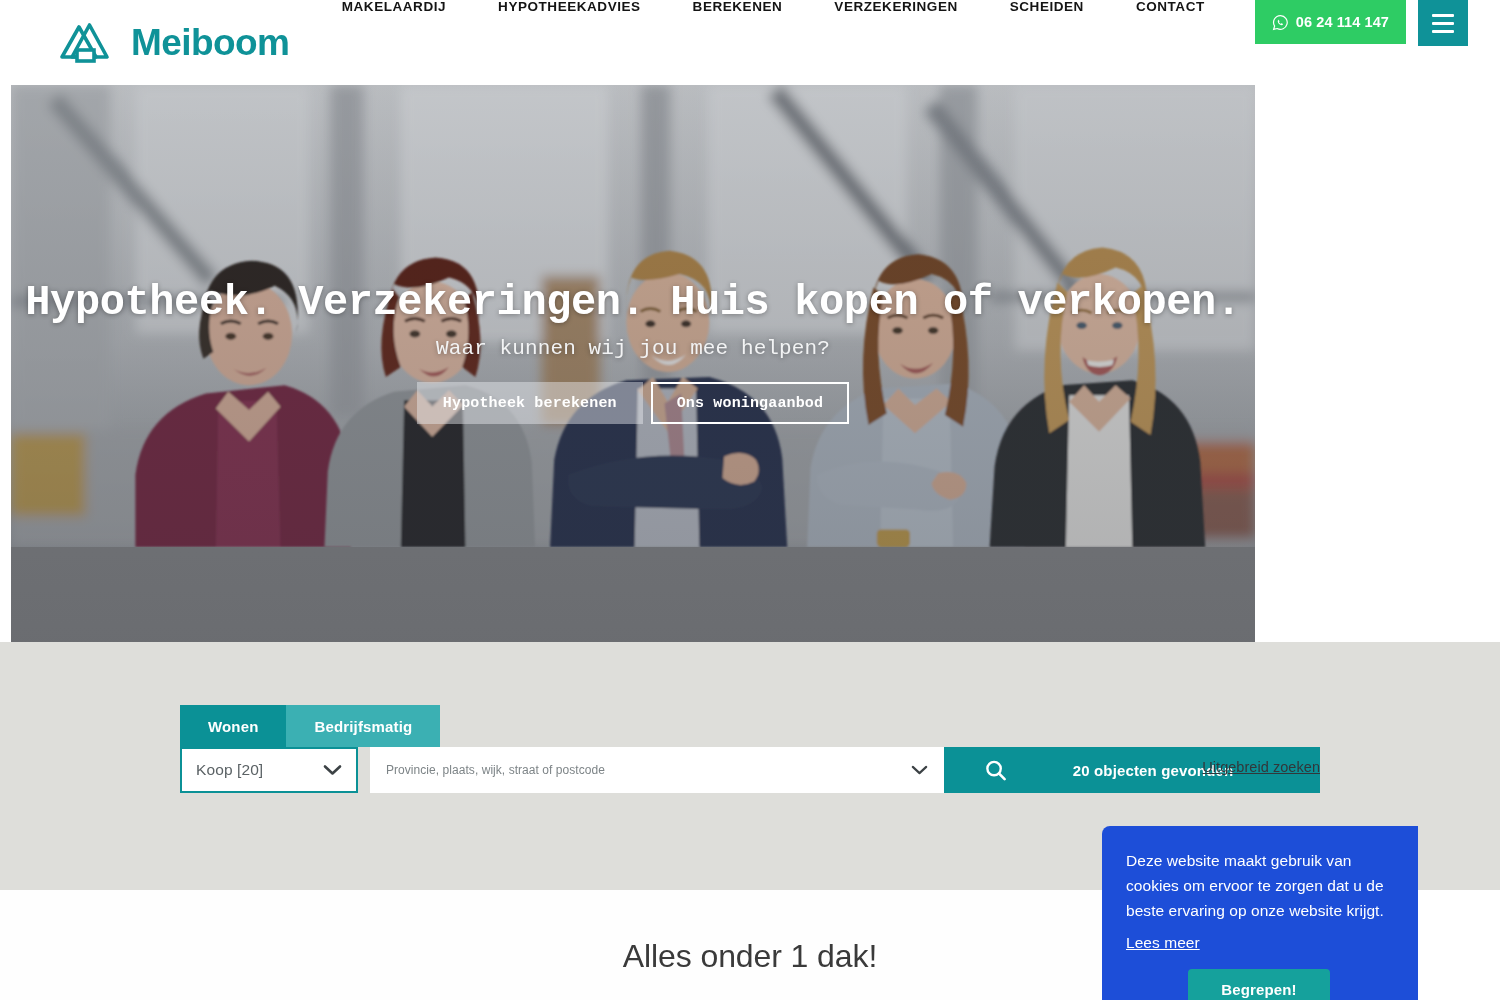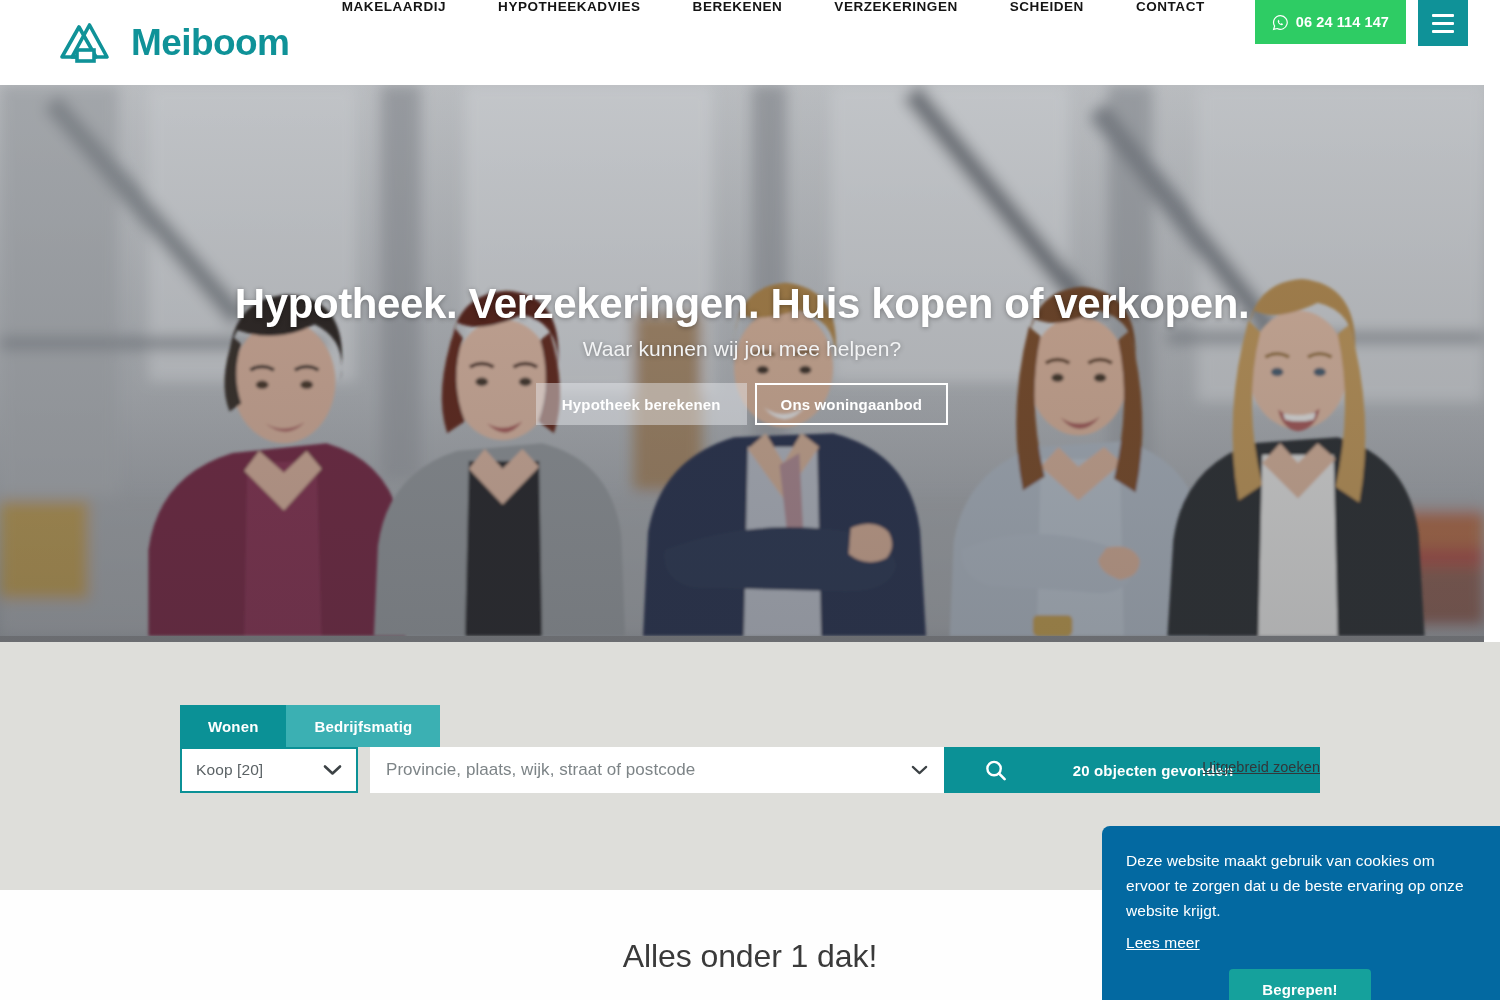--- a/index.html
+++ b/index.html
@@ -53,22 +53,22 @@
     background:#0f9298; border:none; cursor:pointer;
     display:flex; flex-direction:column; align-items:center;
     justify-content:center; gap:5px;
   }
   .burger-btn span {
     display:block; width:22px; height:3px; background:#ffffff; border-radius:1px;
   }
 
   
   .hero {
-    position:absolute; left:0; top:85px; width:1484px; height:557px;
-    overflow:hidden; background:#8d8f92;
+    position:absolute; left:11px; top:85px; width:1244px; height:557px;
+    overflow:hidden; background:#8d8f92;font-family:Liberation Mono, monospace;
   }
   .hero-photo { position:absolute; inset:0; }
   .hero-overlay {
     position:absolute; inset:0;
     background:linear-gradient(180deg, rgba(40,42,48,.18) 0%, rgba(40,42,48,.26) 45%, rgba(40,42,48,.34) 100%);
   }
   .hero-inner {
     position:absolute; left:0; top:0; width:100%; height:100%;
     display:flex; flex-direction:column; align-items:center;
     justify-content:flex-start; padding-top:195px;
@@ -126,21 +126,21 @@
 
   .loc-box {
     position:relative; flex:1; height:46px; margin-left:12px;
     background:#ffffff; border:2px solid #ffffff;
     display:flex; align-items:center;
   }
   .loc-input {
     border:none; outline:none; background:transparent;
     width:100%; height:100%; padding:0 36px 0 14px;
     font-family:"Liberation Sans", sans-serif;
-    font-size:17px; color:#0f172a; letter-spacing:0.05px;
+    font-size:12px; color:#0f172a; letter-spacing:0.05px;
   }
   .loc-input::placeholder { color:#7d8487; }
 
   .search-btn {
     width:376px; height:46px; background:#0b9196; border:none; cursor:pointer;
     display:flex; align-items:center; gap:0; position:relative;
   }
   .search-btn .mag { position:absolute; left:40px; top:50%; transform:translateY(-50%); }
   .search-btn .mag svg { display:block; }
   .search-btn-label {
@@ -159,22 +159,22 @@
     position:absolute; left:0; top:890px; width:1336px; height:110px;
     background:#fefefe;
   }
   .below-title {
     position:absolute; left:0; top:48px; width:1500px; text-align:center;
     font-size:32px; font-weight:400; color:#3a3a3a; letter-spacing:-0.1px;
   }
 
   
   .cookie {
-    position:absolute; left:1102px; top:826px; width:398px; height:174px;
-    background:#0369a1; border-radius:8px 0 0 0; z-index:60;
+    position:absolute; left:1102px; top:826px; width:316px; height:174px;
+    background:#1d4ed8; border-radius:8px 0 0 0; z-index:60;
     padding:22px 26px 0 24px;
   }
   .cookie-text {
     font-size:15.5px; line-height:1.62; color:#ffffff; letter-spacing:0.05px;
   }
   .cookie-more {
     display:inline-block; margin-top:11px;
     font-size:15.5px; color:#ffffff; text-decoration:underline;
     cursor:pointer; letter-spacing:0.05px;
   }

